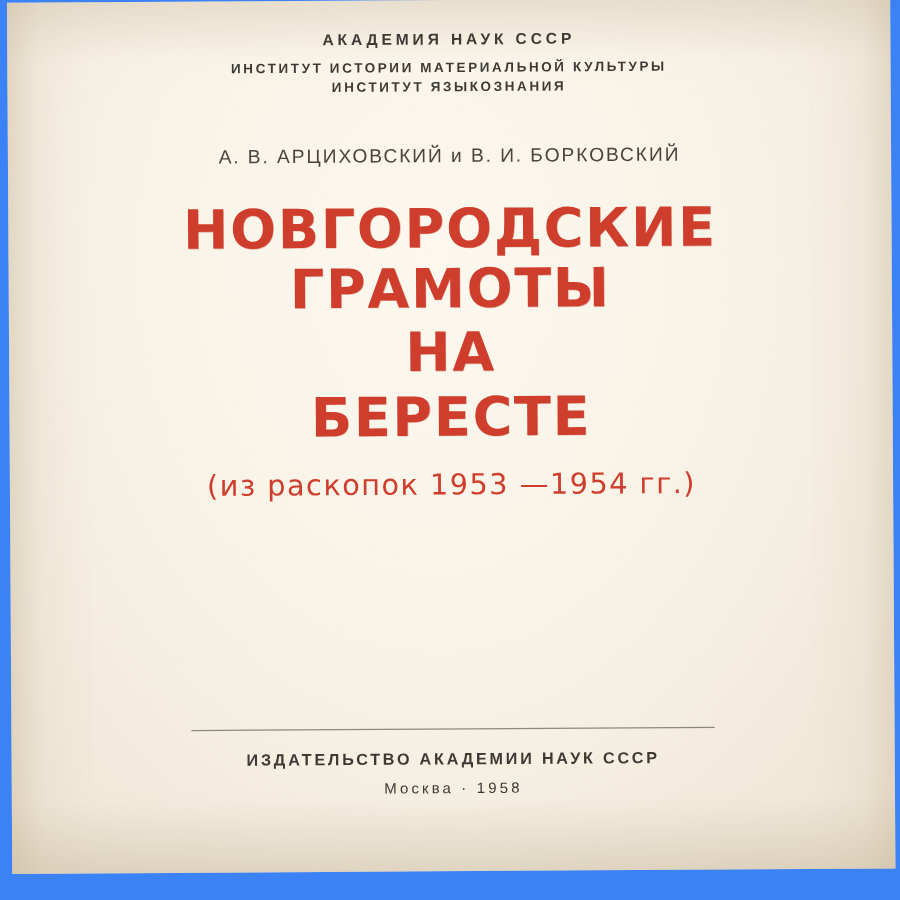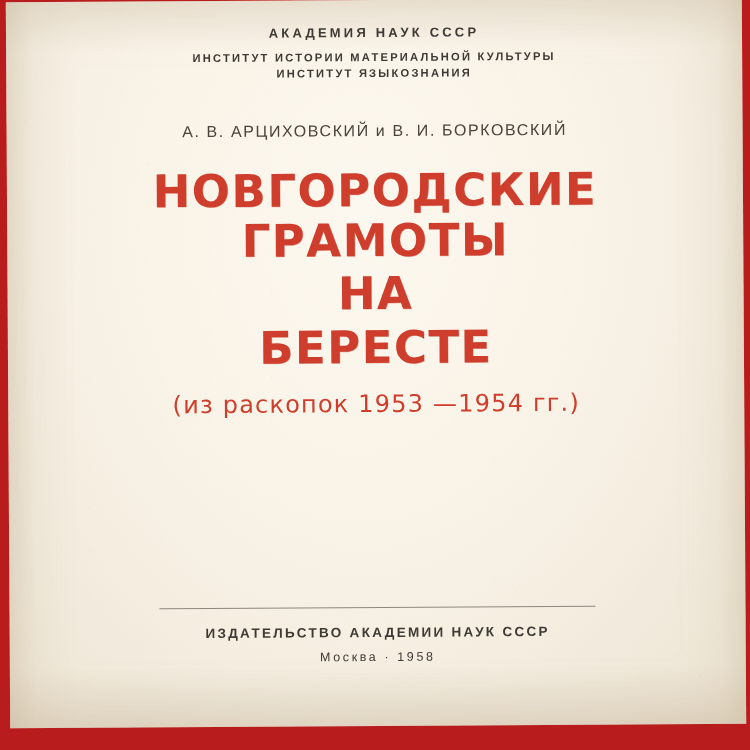--- a/index.html
+++ b/index.html
@@ -11,21 +11,21 @@
     width: 750px;
     height: 750px;
     overflow: hidden;
     font-family: "Liberation Sans", sans-serif;
   }
 
   #page {
     position: relative;
     width: 750px;
     height: 750px;
-    background: #b91c1c;
+    background: #3b82f6;
   }
 
   
   #sheet {
     position: absolute;
     left: 8px;
     top: 0px;
     width: 736px;
     height: 726px;
     background:

